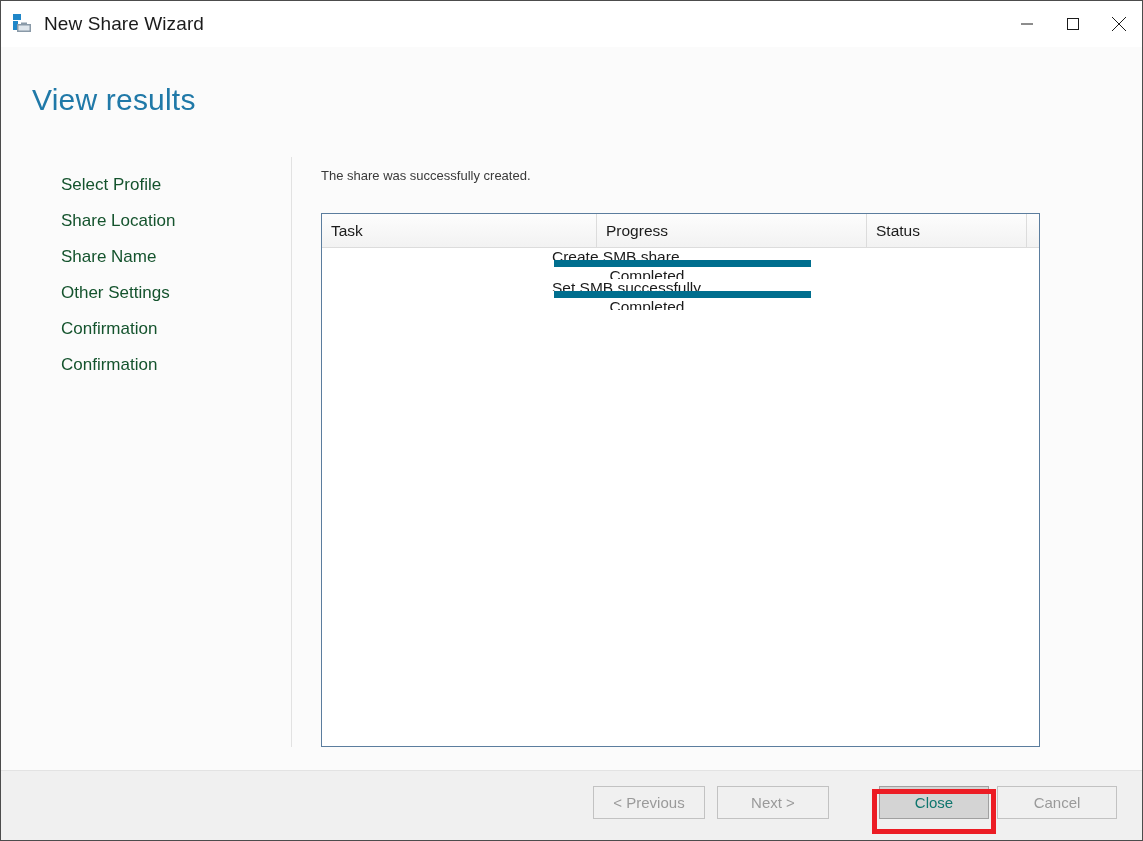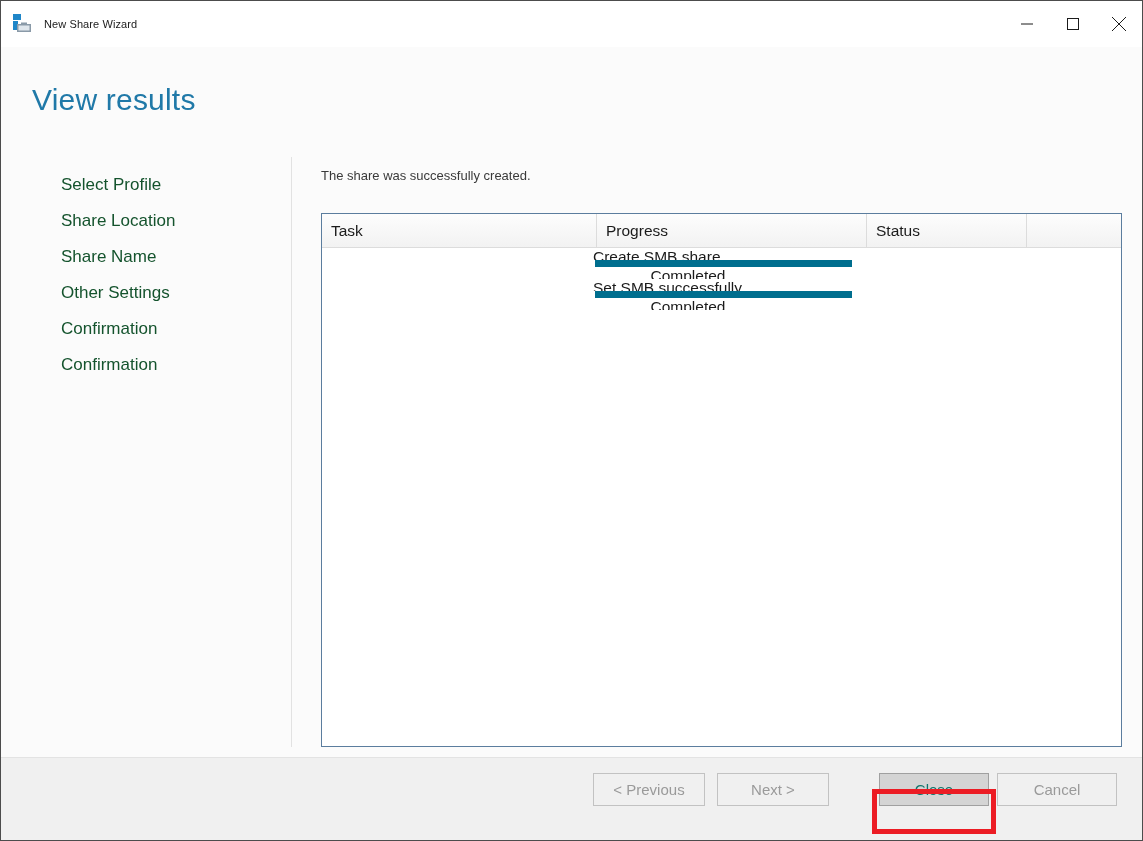--- a/index.html
+++ b/index.html
@@ -36,21 +36,21 @@
   }
   #title-icon {
     width: 22px;
     height: 22px;
     margin-left: 11px;
     margin-right: 10px;
     position: relative;
     flex: none;
   }
   #title-text {
-    font-size: 11px;
+    font-size: 19px;
     color: #1b1b1b;
     letter-spacing: 0.1px;
     white-space: nowrap;
   }
   .wincontrols {
     position: absolute;
     right: 0; top: 0;
     height: 46px;
     display: flex;
   }
@@ -115,21 +115,21 @@
     top: 167px;
     font-size: 13px;
     color: #3a3a3a;
     white-space: nowrap;
   }
 
   #results-table {
     position: absolute;
     left: 320px;
     top: 212px;
-    width: 801px;
+    width: 719px;
     height: 534px;
     box-sizing: border-box;
     border: 1px solid #5b7d9e;
     background: #ffffff;
     overflow: hidden;
   }
   .tbl-head {
     display: flex;
     height: 34px;
     background: linear-gradient(to bottom, #fdfdfd 0%, #f2f2f2 100%);
@@ -179,21 +179,21 @@
     height: 12px;
     background: #006e8e;
   }
 
   
   #footer {
     position: absolute;
     left: 0;
     bottom: 0;
     width: 1141px;
-    height: 83px;
+    height: 70px;
     background: #f0f0f0;
     border-top: 1px solid #e3e3e3;
     box-sizing: border-box;
   }
   .btn {
     position: absolute;
     top: 15px;
     height: 33px;
     box-sizing: border-box;
     font-size: 15px;

